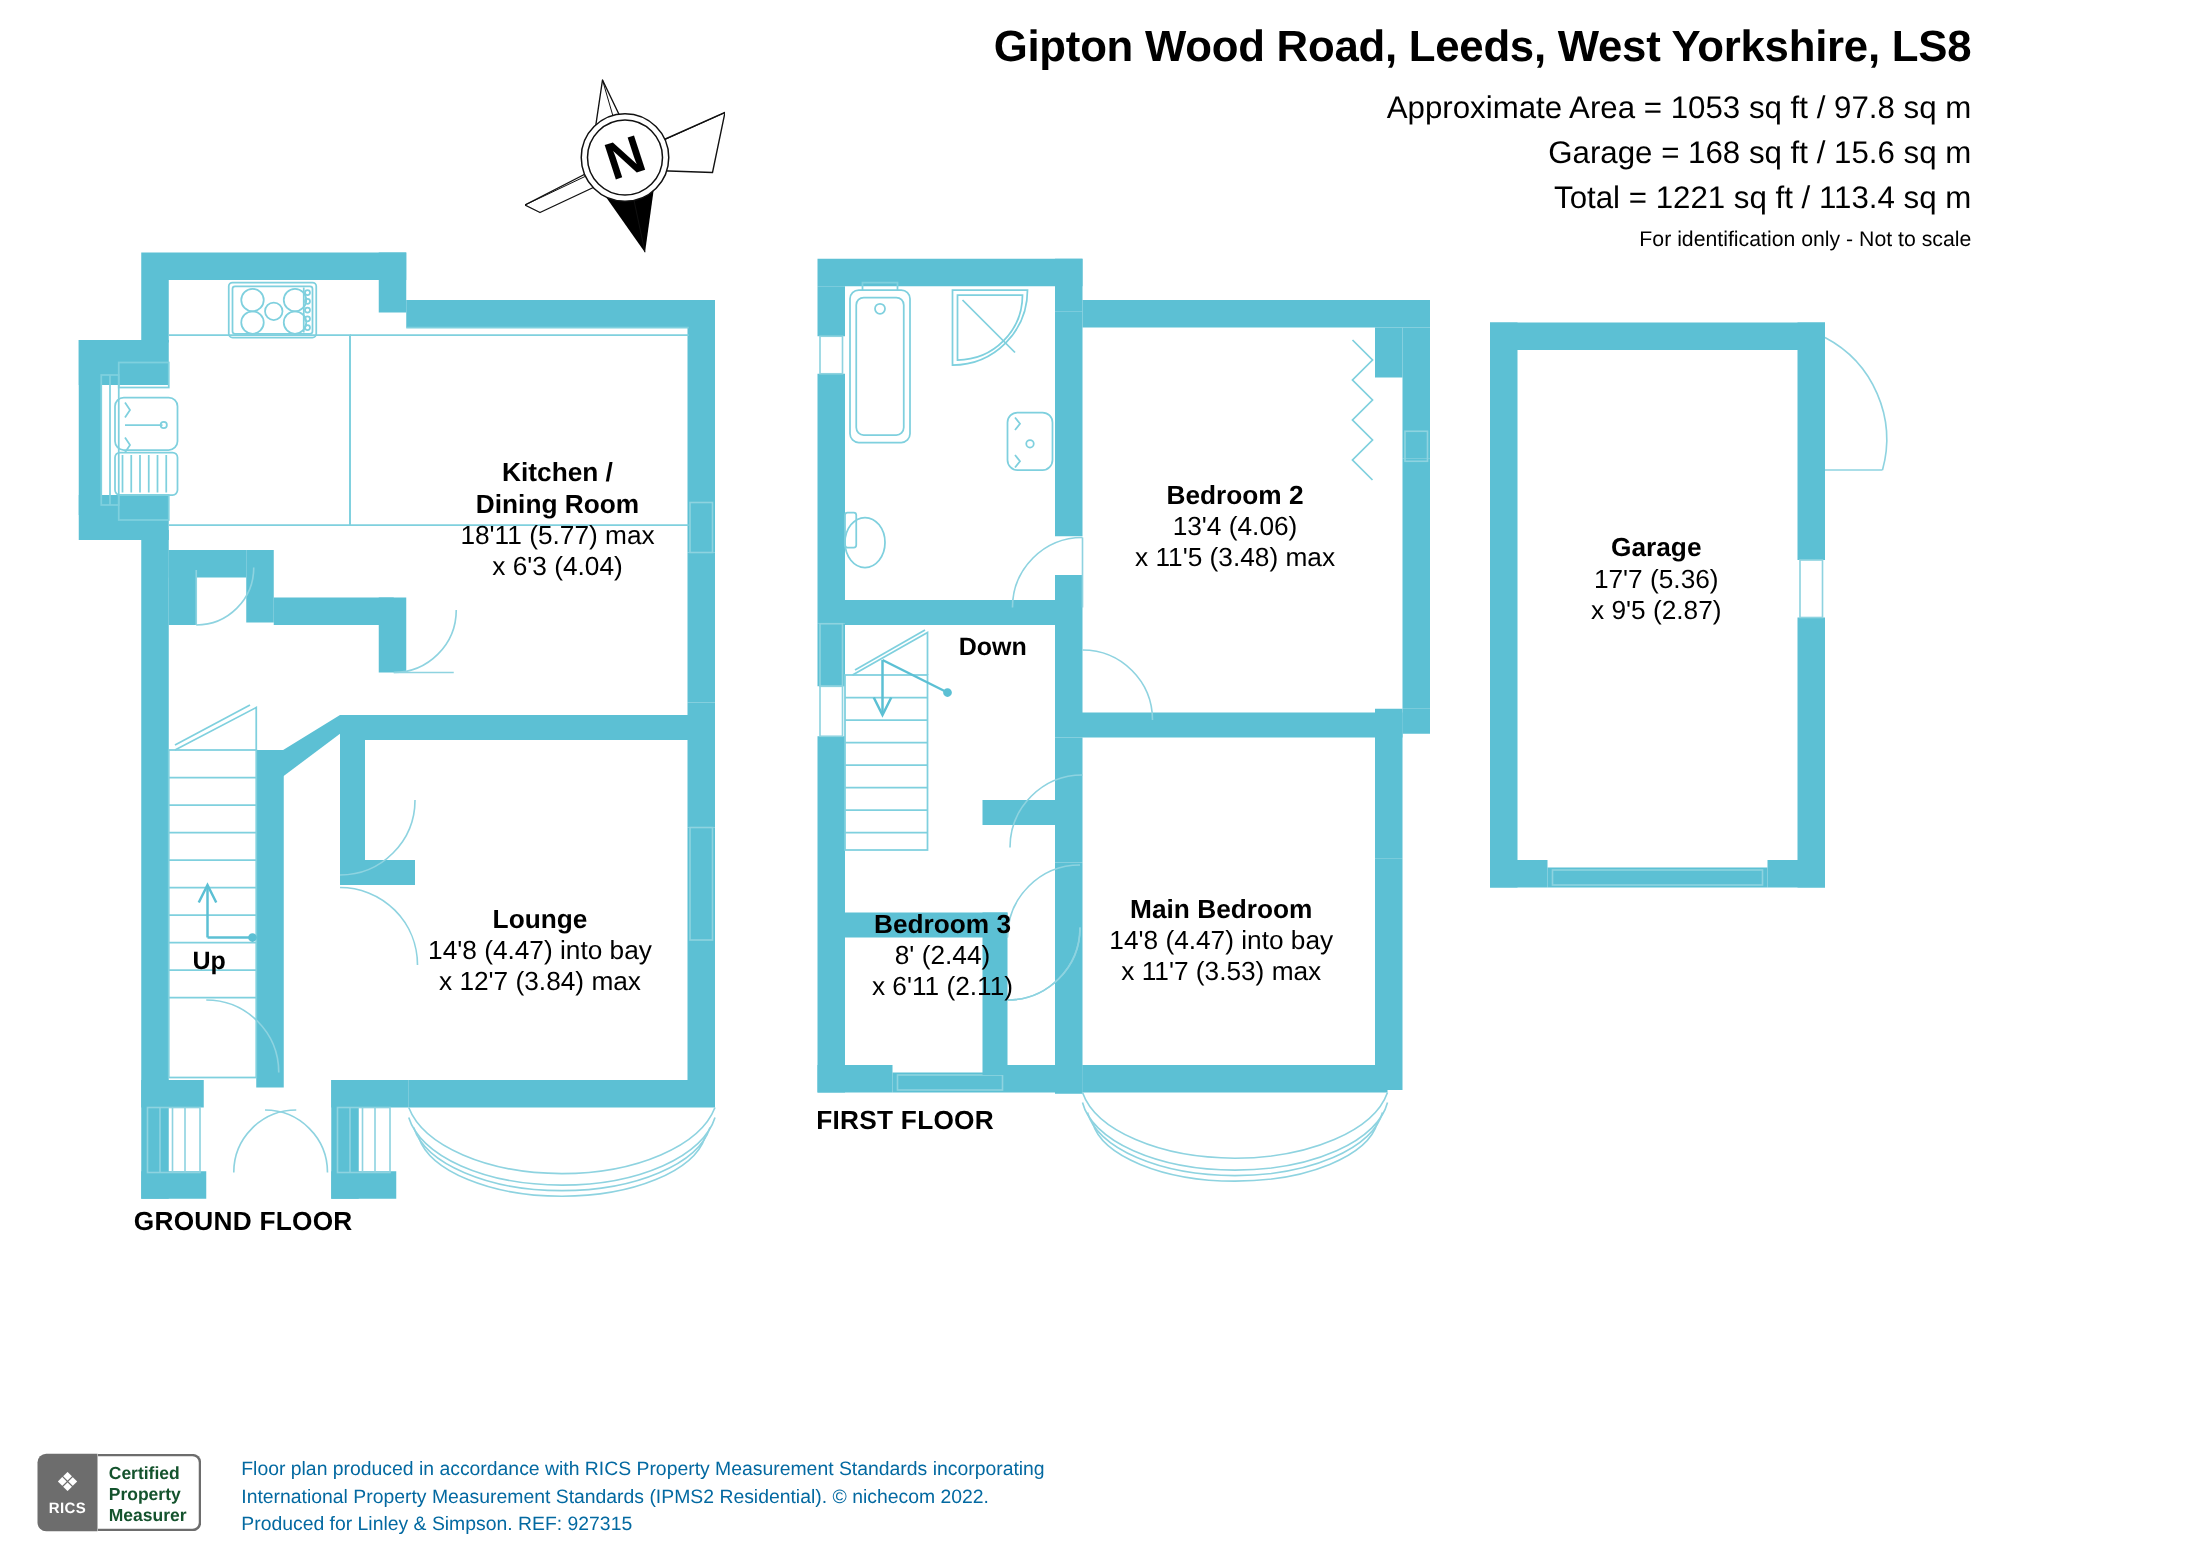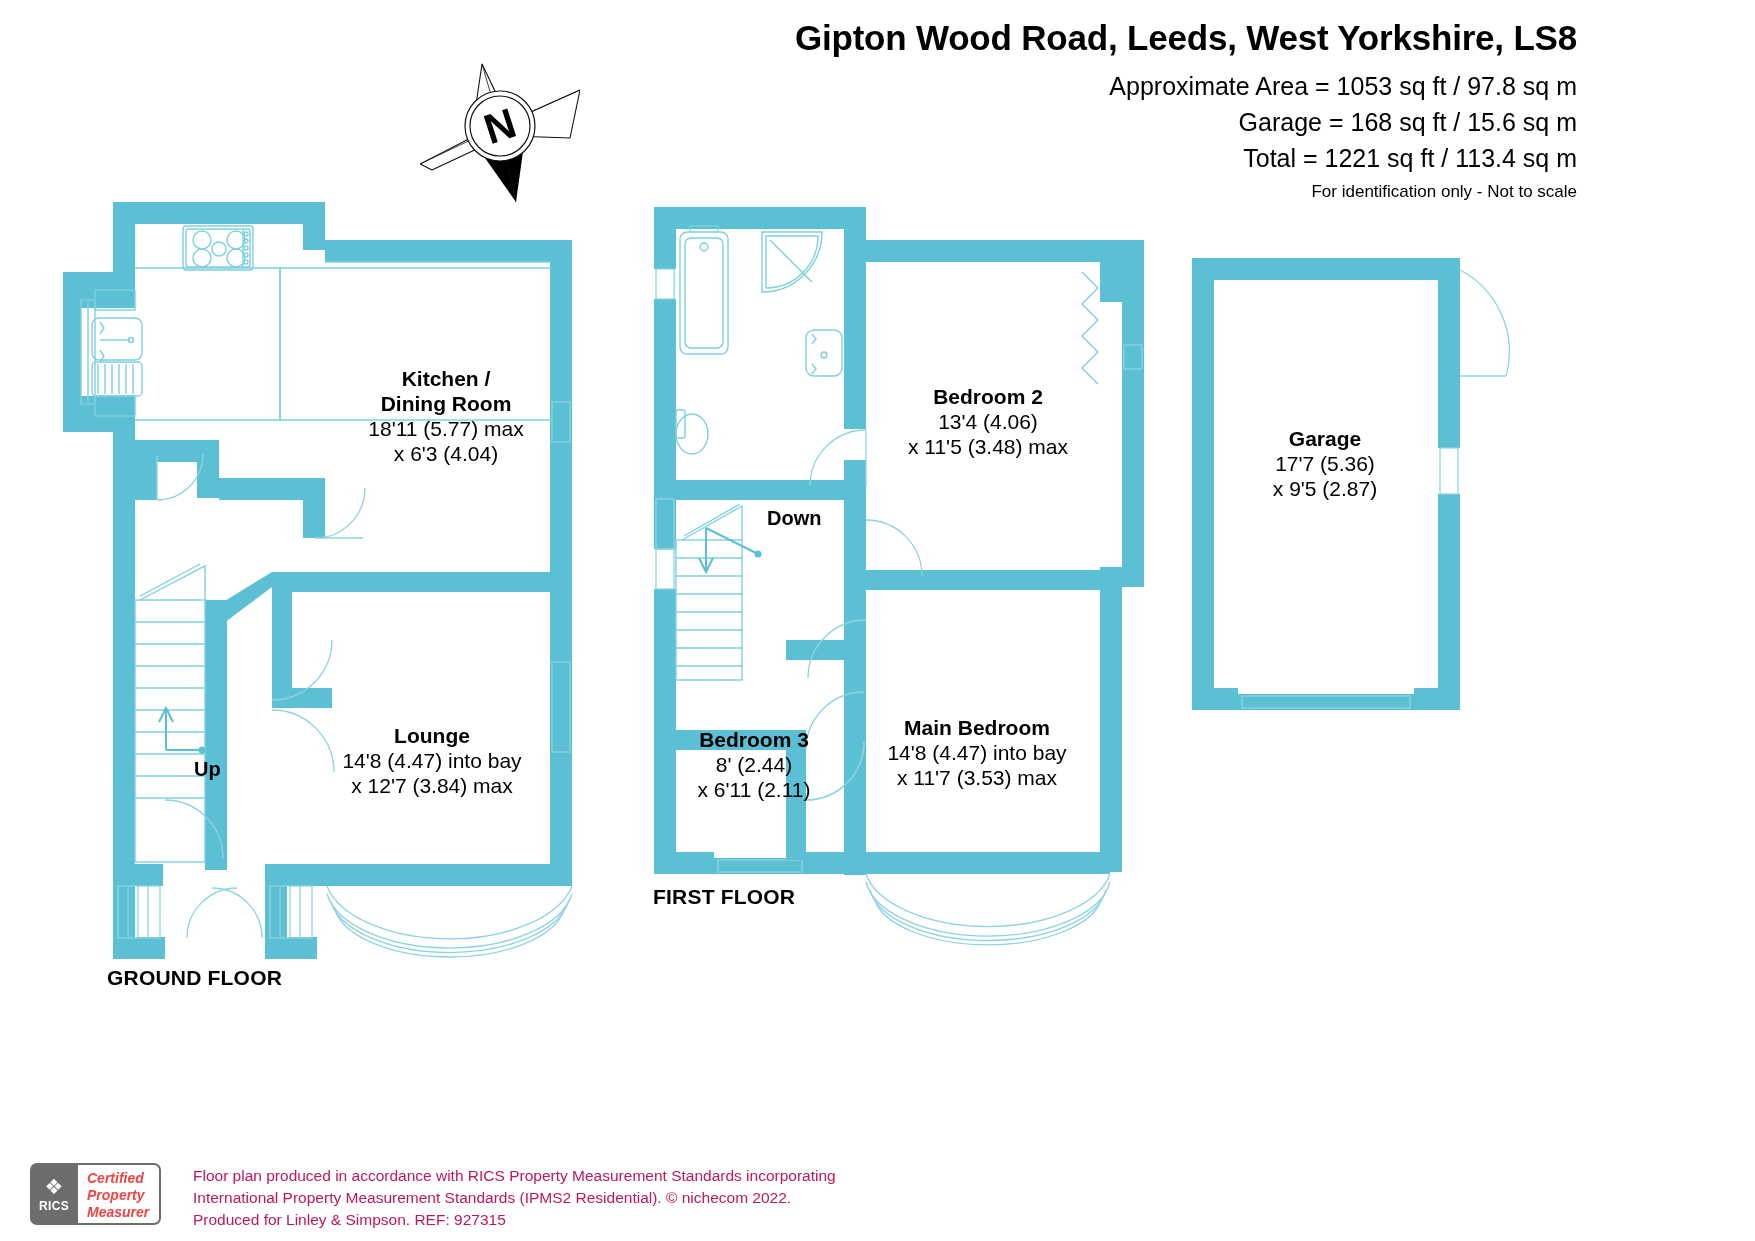--- a/index.html
+++ b/index.html
@@ -47,25 +47,25 @@
   }
   #rics-mark{
     width:48px;background:#6d6d6d;border-radius:7px 0 0 7px;
     display:flex;flex-direction:column;align-items:center;justify-content:center;
     color:#fff;
   }
   #rics-mark .swirl{font-size:21px;line-height:21px;}
   #rics-mark .rics-word{font-size:12px;font-weight:bold;letter-spacing:0.3px;margin-top:2px;}
   #rics-text{
     border:2px solid #6d6d6d;border-left:none;border-radius:0 7px 7px 0;
-    padding:5px 10px 4px 9px;color:#ef4444;font-size:14px;font-weight:bold;
-    line-height:17px;display:flex;flex-direction:column;justify-content:flex-start;font-style:italic;
+    padding:5px 10px 4px 9px;color:#14532d;font-size:14px;font-weight:bold;
+    line-height:17px;display:flex;flex-direction:column;justify-content:flex-start;
   }
   #footer-text{
-    position:absolute;left:193px;top:10px;color:#be185d;font-size:15.5px;line-height:22px;
+    position:absolute;left:193px;top:10px;color:#0369a1;font-size:15.5px;line-height:22px;
     white-space:nowrap;
   }
 </style>
 </head>
 <body>
 
 <div id="header" class="abs">
   <div id="plan-title">Gipton Wood Road, Leeds, West Yorkshire, LS8</div>
   <div id="area-approx" class="area-line">Approximate Area = 1053 sq ft / 97.8 sq m</div>
   <div id="area-garage" class="area-line">Garage = 168 sq ft / 15.6 sq m</div>
@@ -413,21 +413,21 @@
   <div class="rdim">14'8 (4.47) into bay</div>
   <div class="rdim">x 11'7 (3.53) max</div>
 </div>
 
 <div class="room-label" style="left:1325px;top:426px;">
   <div class="rname">Garage</div>
   <div class="rdim">17'7 (5.36)</div>
   <div class="rdim">x 9'5 (2.87)</div>
 </div>
 
-<div class="dir-label" style="left:154px;top:758px;margin-left:40px;">Up</div>
+<div class="dir-label" style="left:154px;top:758px;">Up</div>
 <div class="dir-label" style="left:767px;top:507px;">Down</div>
 
 <div class="floor-label" style="left:107px;top:966px;">GROUND FLOOR</div>
 <div class="floor-label" style="left:653px;top:885px;">FIRST FLOOR</div>
 
 <div id="footer" class="abs">
   <div id="rics-badge">
     <div id="rics-mark">
       <span class="swirl">❖</span>
       <span class="rics-word">RICS</span>

